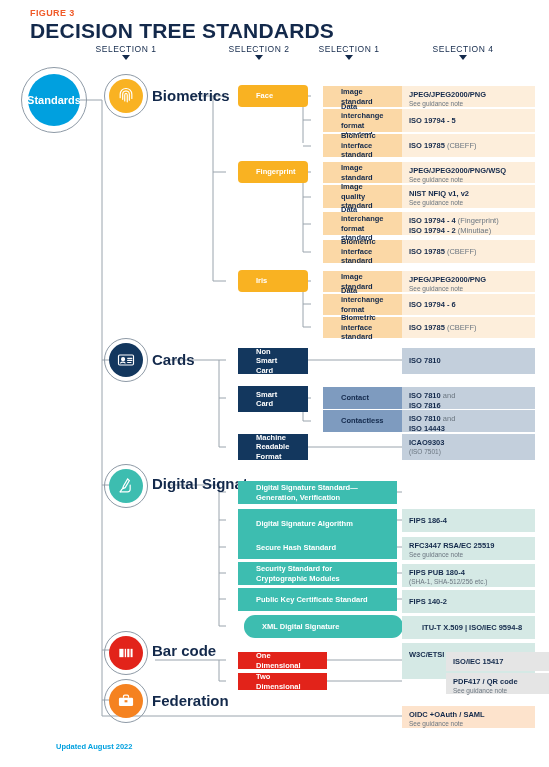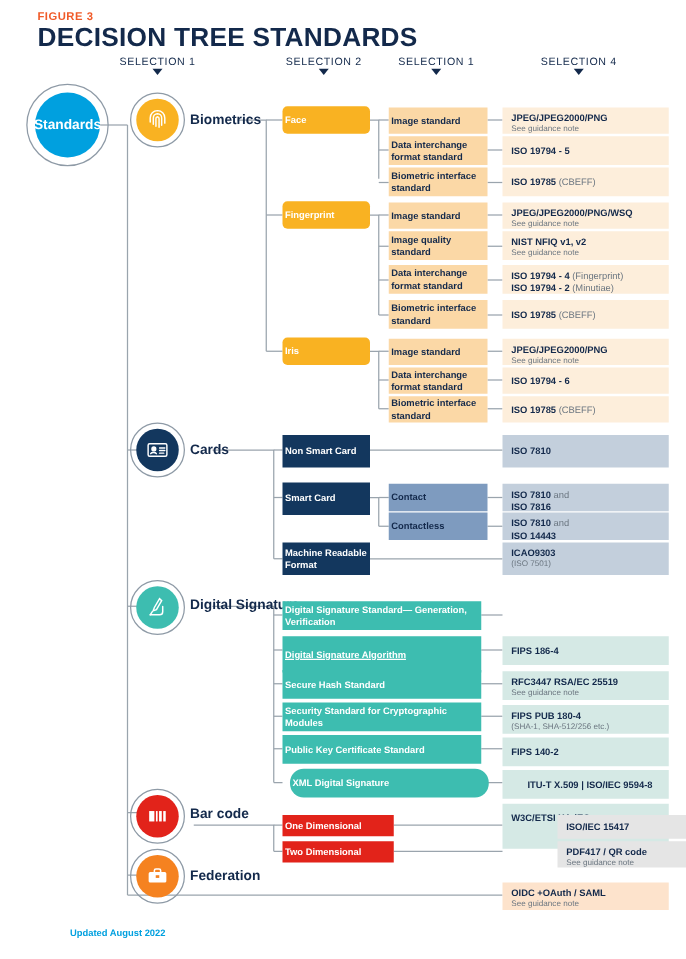--- a/index.html
+++ b/index.html
@@ -27,25 +27,25 @@
   .circ { position:absolute; border-radius:50%; display:flex; align-items:center;
           justify-content:center; }
   .circ-ring { position:absolute; border-radius:50%; border:1px solid #8e9aa6; }
 
   #standards { left:28px; top:74px; width:52px; height:52px; background:#00a0df;
                color:#fff; font-size:11px; font-weight:bold; }
   #ring-standards { left:21px; top:67px; width:66px; height:66px; }
 
   .cat-ico { width:34px; height:34px; }
   .cat-ring { width:44px; height:44px; }
-  .cat-label { position:absolute; font-size:11px; font-weight:bold; color:#13294b;
+  .cat-label { position:absolute; font-size:15px; font-weight:bold; color:#13294b;
                line-height:12px; }
 
   .box { position:absolute; font-size:7.5px; line-height:9.5px; display:flex;
-         align-items:center; padding:2px 2px; font-weight:bold; }
+         align-items:center; padding:2px 18px; font-weight:bold;margin-left:12px; }
   .l2 { border-radius:4px; color:#ffffff; }
   .l2.bio { background:#f9b222; }
   .l2.card { background:#13375e; border-radius:0; }
   .l2.sig { background:#3dbdb0; border-radius:0; }
   .l2.bar { background:#e2231a; border-radius:0; }
 
   .l3 { background:#fbd8a6; color:#13294b; border-radius:0; }
   .l3.steel { background:#7e9bbf; color:#13294b; }
 
   .l4 { border-radius:0; color:#13294b; display:block; padding:4px 7px; }
@@ -217,21 +217,21 @@
 
 <div class="box l2 bio" style="left:226px; top:85px; width:70px; height:22px;">Face</div>
 <div class="box l2 bio" style="left:226px; top:161px; width:70px; height:22px;">Fingerprint</div>
 <div class="box l2 bio" style="left:226px; top:270px; width:70px; height:22px;">Iris</div>
 
 <div class="box l2 card" style="left:226px; top:348px; width:70px; height:26px;">Non Smart Card</div>
 <div class="box l2 card" style="left:226px; top:386px; width:70px; height:26px;">Smart Card</div>
 <div class="box l2 card" style="left:226px; top:434px; width:70px; height:26px;">Machine Readable Format</div>
 
 <div class="box l2 sig" style="left:226px; top:481px; width:159px; height:23px;">Digital Signature Standard— Generation, Verification</div>
-<div class="box l2 sig" style="left:226px; top:509px; width:159px; height:29px;text-decoration:underline;">Digital Signature Algorithm</div>
+<div class="box l2 sig" style="left:226px; top:509px; width:159px; height:29px;">Digital Signature Algorithm</div>
 <div class="box l2 sig" style="left:226px; top:536px; width:159px; height:23px;">Secure Hash Standard</div>
 <div class="box l2 sig" style="left:226px; top:562px; width:159px; height:23px;">Security Standard for Cryptographic Modules</div>
 <div class="box l2 sig" style="left:226px; top:588px; width:159px; height:23px;">Public Key Certificate Standard</div>
 <div class="box l2 sig" style="left:232px; top:615px; width:159px; height:23px;border-radius:11px;">XML Digital Signature</div>
 
 <div class="box l2 bar" style="left:226px; top:652px; width:89px; height:17px;">One Dimensional</div>
 <div class="box l2 bar" style="left:226px; top:673px; width:89px; height:17px;">Two Dimensional</div>
 
 <div class="box l3" style="left:311px; top:86px; width:79px; height:21px;">Image standard</div>
 <div class="box l3" style="left:311px; top:109px; width:79px; height:23px;">Data interchange format standard</div>

